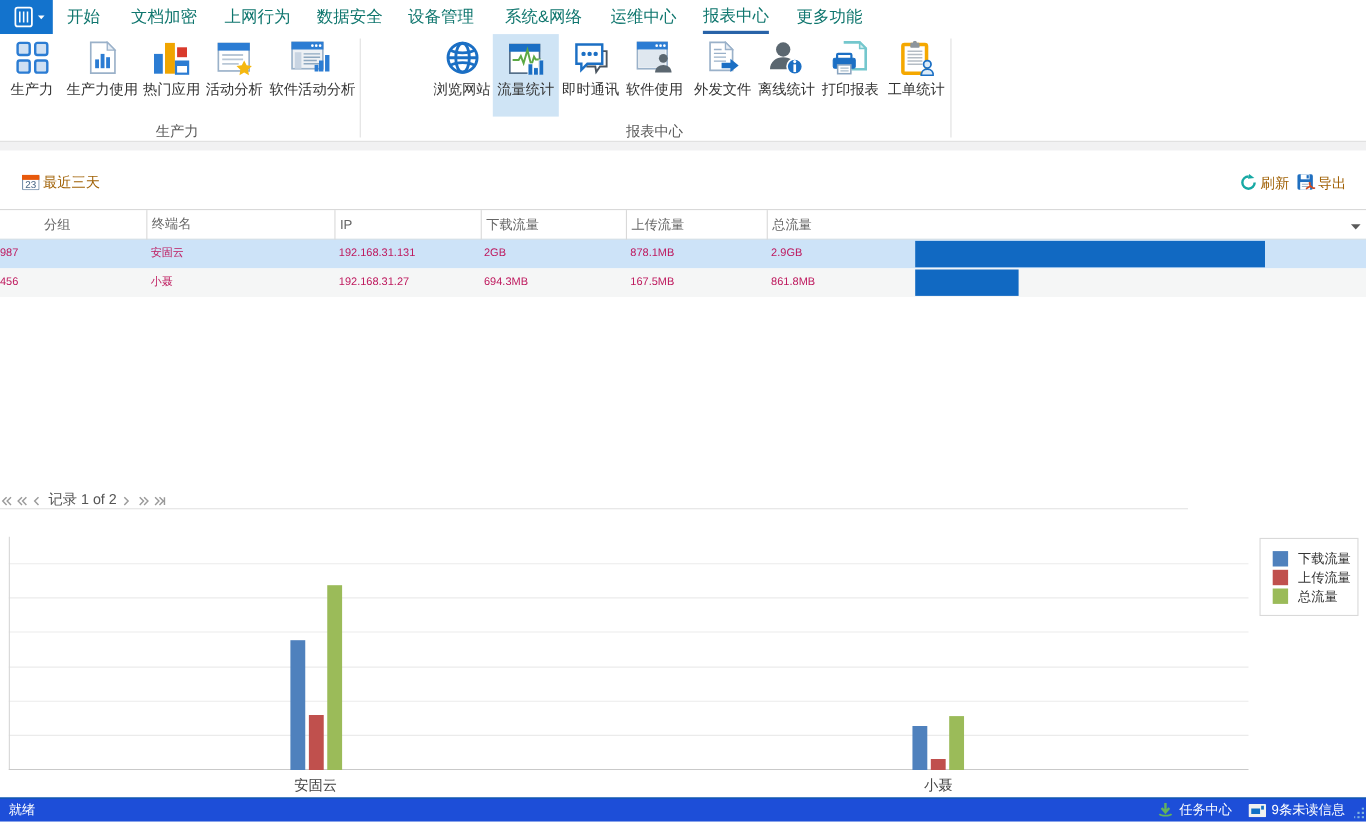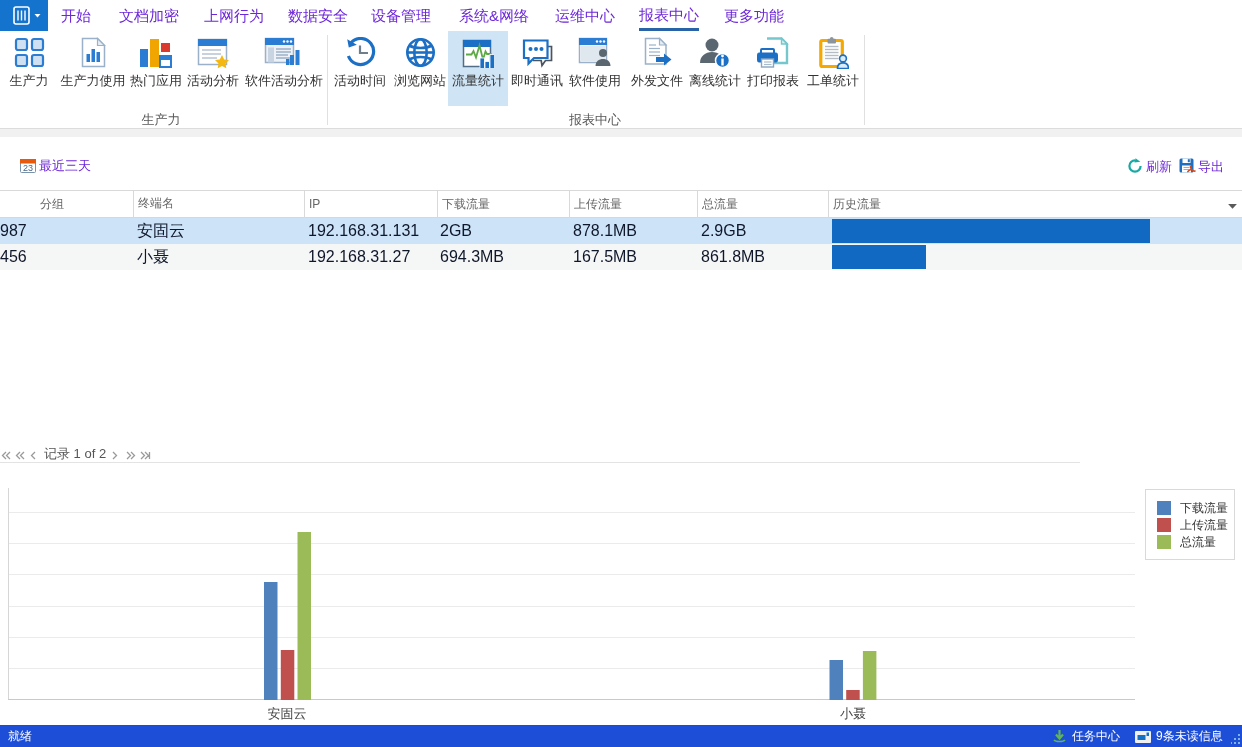--- a/index.html
+++ b/index.html
@@ -4,45 +4,45 @@
 <style>
 * { margin:0; padding:0; box-sizing:border-box; }
 html,body { width:1242px; height:747px; overflow:hidden; background:#fff;
   font-family:"Liberation Sans", sans-serif; }
 #app { position:relative; width:1242px; height:747px; background:#fff; }
 .abs { position:absolute; }
 
 
 #menubar { position:absolute; left:0; top:0; width:1242px; height:31px; background:#fff; }
 #appbtn { position:absolute; left:0; top:0; width:48px; height:31px; background:#1373cd; }
-.menuitem { position:absolute; top:0; height:31px; line-height:31px; font-size:15px; color:#6d28d9; white-space:nowrap; }
+.menuitem { position:absolute; top:0; height:31px; line-height:31px; font-size:15px; color:#0f766e; white-space:nowrap; }
 .menuitem.sel { border-bottom:3px solid #2863a8; height:31px; line-height:29px; }
 
 
 #ribbon { position:absolute; left:0; top:31px; width:1242px; height:98px; background:#fff; border-bottom:1px solid #dcdcdc; }
 .rbtn { position:absolute; top:0; height:75px; text-align:center; }
 .rbtn .ric { margin-top:5px; height:33px; display:flex; align-items:center; justify-content:center; }
 .rbtn .rlab { font-size:13px; color:#333; margin-top:3px; white-space:nowrap; }
 .rbtn.hl { background:#cfe4f5; }
 .rsep { position:absolute; top:4px; height:90px; width:1px; background:#e0e0e0; }
 .rgrp { position:absolute; top:80px; width:200px; text-align:center; font-size:13px; color:#595959; }
 
 
 #strip { position:absolute; left:0; top:129px; width:1242px; height:8px; background:#f1f1f2; }
 
 
 #toolbar { position:absolute; left:0; top:137px; width:1242px; height:53px; background:#fff; }
-.tbtxt { font-size:13px; color:#6d28d9; }
+.tbtxt { font-size:13px; color:#a16207; }
 
 
 #thead { position:absolute; left:0; top:190px; width:1242px; height:28px; background:#fff; border-top:1px solid #d9d9d9; border-bottom:1px solid #ced9e2; }
 .hcell { position:absolute; top:0; height:27px; line-height:27px; font-size:12px; color:#666; border-left:1px solid #d9d9d9; padding-left:4px; white-space:nowrap; }
 .hcell.first { border-left:none; padding-left:2px; }
 .trow { position:absolute; left:0; width:1242px; height:26px; }
-.tcell { position:absolute; top:0; height:28px; line-height:26px; font-size:16px; color:#0f172a; white-space:nowrap; }
+.tcell { position:absolute; top:0; height:28px; line-height:26px; font-size:10px; color:#be185d; white-space:nowrap; }
 .hbar { position:absolute; background:#1169c2; top:1px; height:24px; }
 
 
 #pager { position:absolute; left:0; top:440px; width:1080px; height:23px; border-bottom:1px solid #e3e3e3; }
 #pgtext { position:absolute; left:44px; top:6px; height:16px; line-height:16px; font-size:13px; color:#555; }
 
 
 #statusbar { position:absolute; left:0; top:725px; width:1242px; height:22px; background:#1d4ed8; border-top:1px solid #0d5ba3; }
 .sbtxt { position:absolute; top:0; height:21px; line-height:21px; font-size:12px; color:#fff; white-space:nowrap; }
 </style>
@@ -149,30 +149,20 @@
         <g fill="#2b7cd3">
           <rect x="26" y="18" width="4" height="10"></rect>
           <rect x="31.5" y="13" width="4" height="15"></rect>
         </g>
         <rect x="22" y="22" width="3.5" height="6" fill="#2b7cd3"></rect>
       </svg>
         </div>
       <div class="rlab">软件活动分析</div>
     </div>
 
-    <div class="rbtn" style="left:334px; width:52px;">
-      <div class="ric">
-          <svg width="31" height="31" viewBox="0 0 31 31">
-        <path d="M6.2 5.5 A13 13 0 1 1 3.4 19" fill="none" stroke="#1b6fc4" stroke-width="3.2"></path>
-        <path d="M2.2 2.2 l1.6 8.2 8-2.6z" fill="#1b6fc4"></path>
-        <path d="M15 8.5 V16 H23" fill="none" stroke="#6f7e8c" stroke-width="2.2"></path>
-      </svg>
-        </div>
-      <div class="rlab">活动时间</div>
-    </div>
 
     <div class="rbtn" style="left:394px; width:52px;">
       <div class="ric">
           <svg width="31" height="31" viewBox="0 0 31 31">
         <g fill="none" stroke="#1b6fc4" stroke-width="2.6">
           <circle cx="15.5" cy="15.5" r="13.2"></circle>
           <ellipse cx="15.5" cy="15.5" rx="6.2" ry="13.2"></ellipse>
           <line x1="2.3" y1="15.5" x2="28.7" y2="15.5"></line>
           <path d="M4.1 8.5 c6 3.4 16.8 3.4 22.8 0"></path>
           <path d="M4.1 22.5 c6 -3.4 16.8 -3.4 22.8 0"></path>
@@ -334,21 +324,20 @@
     <div class="abs tbtxt" style="left:1198px; top:22px; height:15px; line-height:15px;">导出</div>
   </div>
 
   <div id="thead">
     <div class="hcell first" style="left:0; width:133px;padding-left:40px;">分组</div>
     <div class="hcell" style="left:133px; width:171px;font-family:Liberation Mono, monospace;">终端名</div>
     <div class="hcell" style="left:304px; width:133px;">IP</div>
     <div class="hcell" style="left:437px; width:132px;">下载流量</div>
     <div class="hcell" style="left:569px; width:128px;">上传流量</div>
     <div class="hcell" style="left:697px; width:131px;">总流量</div>
-    <div class="hcell" style="left:828px; width:414px;">历史流量</div>
     <svg class="abs" style="left:1227px; top:12px;" width="11" height="7" viewBox="0 0 12 8">
         <path d="M1 1 l5 5.5 5-5.5z" fill="#5a5a5a"></path>
       </svg>
   </div>
 
   <div class="trow" style="top:218px; background:#cde3f8;">
     <div class="tcell" style="left:0px;">987</div>
     <div class="tcell" style="left:137px;">安固云</div>
     <div class="tcell" style="left:308px;">192.168.31.131</div>
     <div class="tcell" style="left:440px;">2GB</div>

